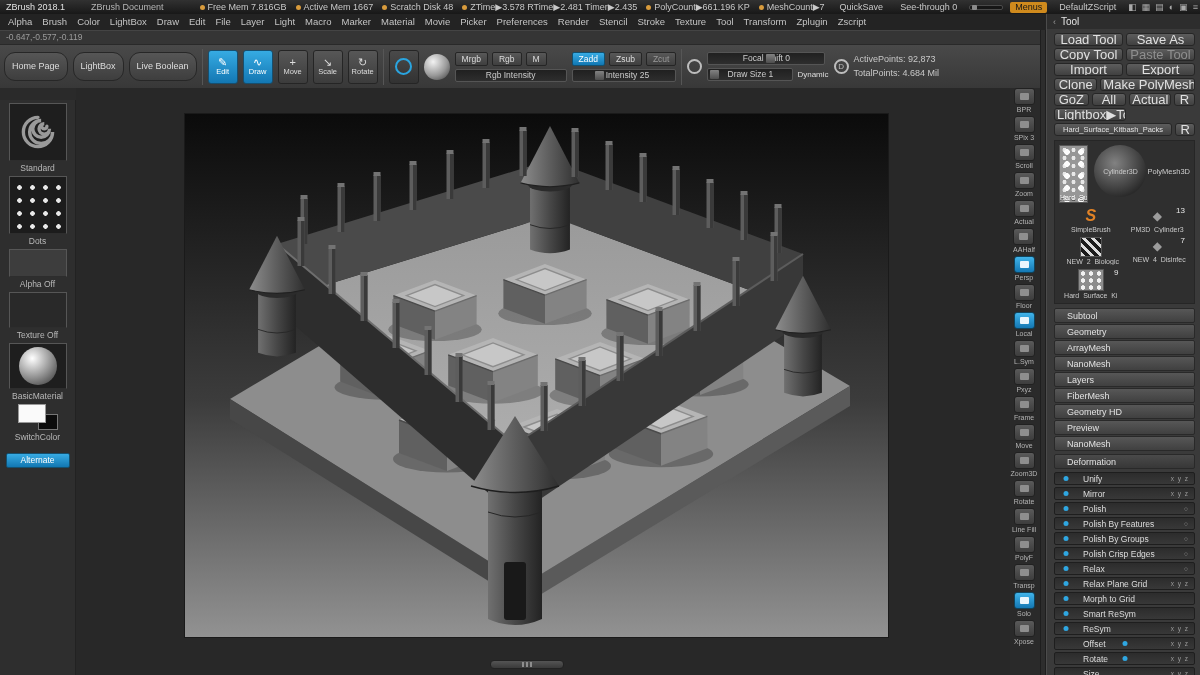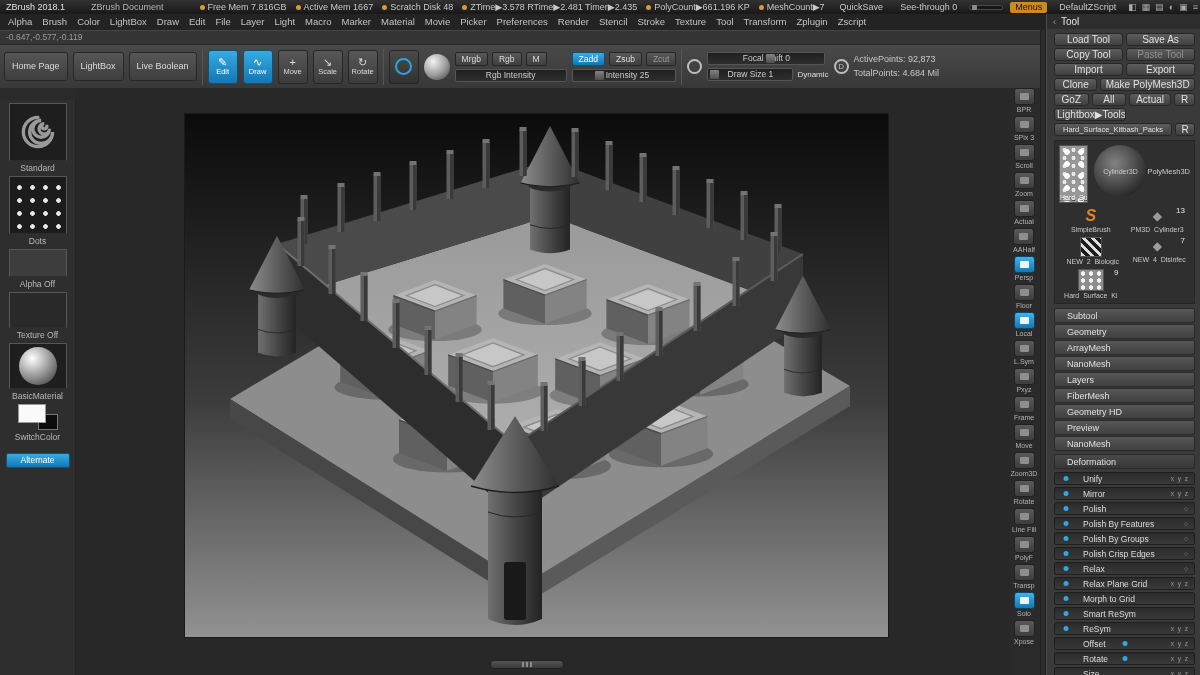--- a/index.html
+++ b/index.html
@@ -18,21 +18,21 @@
 .tb-track{width:34px;height:5px;background:#161616;border:1px solid #4a4a4a;border-radius:2px;position:relative}
 .tb-track i{position:absolute;left:2px;top:-1px;width:5px;height:5px;background:#8a8a8a;border-radius:1px}
 .tb-icons{display:flex;gap:5px;color:#aaa;font-size:9px}
 .tb-icons span{line-height:12px}
 
 .menubar{position:absolute;left:0;top:14px;width:1046px;height:16px;background:#232323;display:flex;align-items:center;padding:0 3px;z-index:5}
 .menu-item{font-size:9.5px;color:#c4c4c4;padding:0 5px;line-height:16px;white-space:nowrap}
 .coordsbar{position:absolute;left:0;top:30px;width:1046px;height:14px;background:#353535;border-top:1px solid #444;font-size:8.5px;color:#9c9c9c;line-height:13px;padding-left:6px}
 
 .shelf{position:absolute;left:0;top:44px;width:1046px;height:44px;background:linear-gradient(#494949,#383838);border-top:1px solid #292929;display:flex;align-items:center;gap:5px;padding:0 4px}
-.shelf-btn{background:linear-gradient(#565656,#3e3e3e);border:1px solid #272727;border-radius:3px;color:#ddd;font-size:9px;padding:9px 7px;line-height:1;white-space:nowrap}
+.shelf-btn{background:linear-gradient(#565656,#3e3e3e);border:1px solid #272727;border-radius:11px;color:#ddd;font-size:9px;padding:9px 7px;line-height:1;white-space:nowrap}
 .tool-toggle{width:30px;height:34px;border-radius:3px;border:1px solid #174f6f;background:linear-gradient(#36abe3,#1377b3);display:flex;flex-direction:column;align-items:center;justify-content:center;gap:1px;color:#fff}
 .tool-toggle.dark{background:linear-gradient(#575757,#3c3c3c);border-color:#252525;color:#ddd}
 .tool-toggle .g{font-size:11px;line-height:10px}
 .tool-toggle .l{font-size:7.5px;line-height:8px}
 .vdiv{width:1px;height:36px;background:#282828;border-right:1px solid #565656}
 .brush-preview{width:30px;height:34px;background:linear-gradient(#4a4a4a,#323232);border:1px solid #252525;border-radius:3px;display:flex;align-items:center;justify-content:center}
 .brush-preview i{width:17px;height:17px;border:2px solid #2aa5e0;border-radius:50%}
 .sphere{width:26px;height:26px;border-radius:50%;background:radial-gradient(circle at 35% 30%,#f2f2f2,#9a9a9a 55%,#383838)}
 .col{display:flex;flex-direction:column;gap:3px}
 .row{display:flex;gap:4px;align-items:center}
@@ -75,21 +75,21 @@
 .strip-item.active .strip-icon{background:linear-gradient(#41b4ea,#1478b4);border-color:#0f455f}
 .strip-item.active .strip-icon::after{background:#eaf6fd}
 .strip-label{font-size:7px;color:#b4b4b4;white-space:nowrap}
 .panel-handle{position:absolute;left:1040px;top:14px;width:6px;height:661px;background:#2d2d2d;border-left:1px solid #1e1e1e;border-right:1px solid #1e1e1e}
 
 .tool-panel{position:absolute;left:1046px;top:14px;width:154px;height:661px;background:#3a3a3a;border-left:1px solid #4c4c4c;overflow:hidden}
 .tp-header{height:15px;background:#2d2d2d;color:#e4e4e4;font-size:10px;display:flex;align-items:center;gap:5px;padding:0 6px}
 .tp-header .chev{color:#9a9a9a;font-size:9px}
 .tp-body{padding:4px 5px 0 7px;display:flex;flex-direction:column;gap:2px}
 .tp-row{display:flex;gap:3px}
-.tp-btn{flex:1;background:linear-gradient(#5d5d5d,#404040);border:1px solid #262626;border-radius:3px;color:#e0e0e0;font-size:10px;height:13px;line-height:11px;text-align:center;white-space:nowrap;overflow:hidden;padding:0 2px}
+.tp-btn{flex:1;background:linear-gradient(#5d5d5d,#404040);border:1px solid #262626;border-radius:3px;color:#e0e0e0;font-size:13px;height:13px;line-height:11px;text-align:center;white-space:nowrap;overflow:hidden;padding:0 2px}
 .tp-btn.dim{color:#8f8f8f}
 .tp-btn.xs{flex:.42}.tp-btn.s{flex:.8}.tp-btn.w{flex:1.9}.tp-btn.tiny{font-size:7.5px}
 .spacer{flex:1}
 .tp-thumbs{background:#2f2f2f;border:1px solid #262626;padding:4px;display:flex;flex-direction:column;gap:3px;margin:2px 0}
 .tp-thumbrow{display:flex;gap:6px;align-items:flex-start;justify-content:center}
 .tp-bigthumb{width:58px;height:58px;background-color:#979797;background-image:radial-gradient(circle,#fdfdfd 2.6px,transparent 3.1px),radial-gradient(circle,#e8e8e8 1.8px,transparent 2.2px);background-size:14px 12px,9px 8px;border:1px solid #555;position:relative}
 .tp-bigthumb b{position:absolute;left:0;right:0;bottom:1px;font-weight:normal;font-size:7px;color:#fff;text-shadow:0 1px 1px #000;text-align:center;white-space:nowrap;overflow:hidden}
 .tp-circlewrap{display:flex;flex-direction:row;align-items:center;gap:1px}
 .tp-circle{width:52px;height:52px;border-radius:50%;background:radial-gradient(circle at 40% 35%,#828282,#2a2a2a 75%);display:flex;align-items:center;justify-content:center;font-size:7px;color:#cbcbcb}
 .tp-circlewrap em{font-style:normal;font-size:7.5px;color:#ccc}

